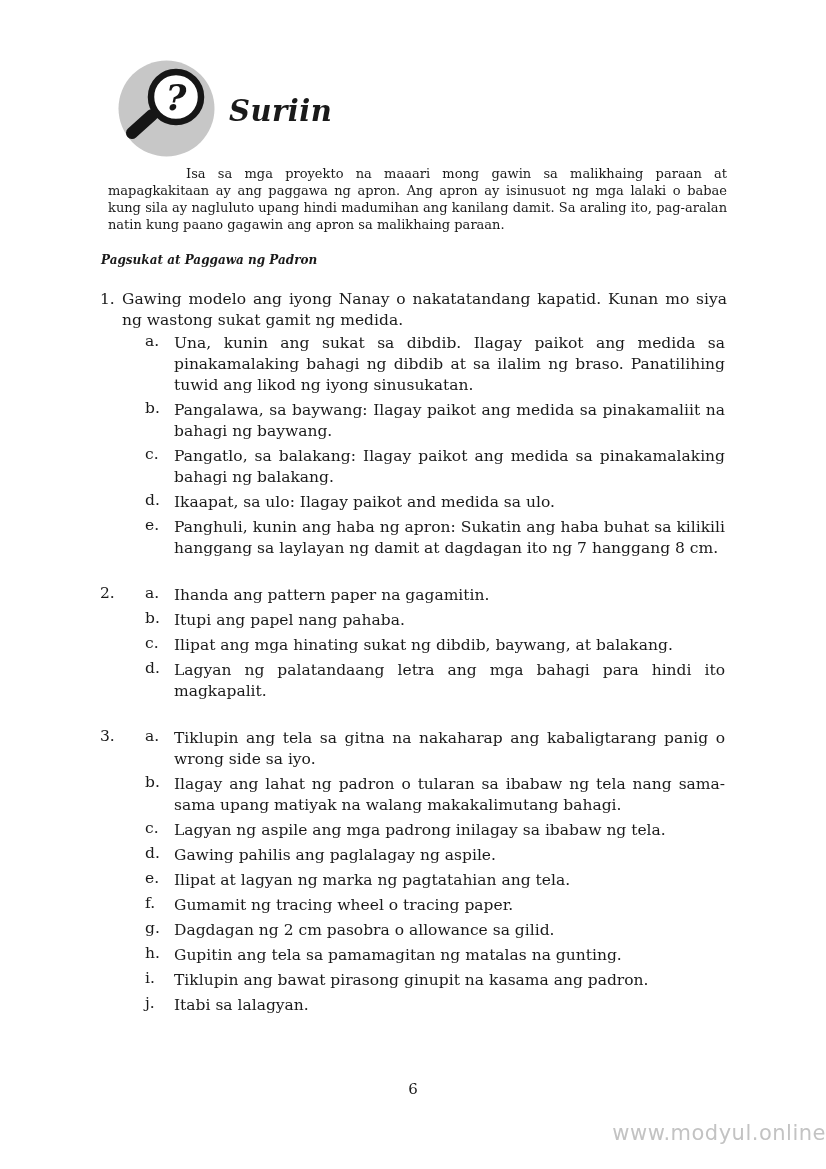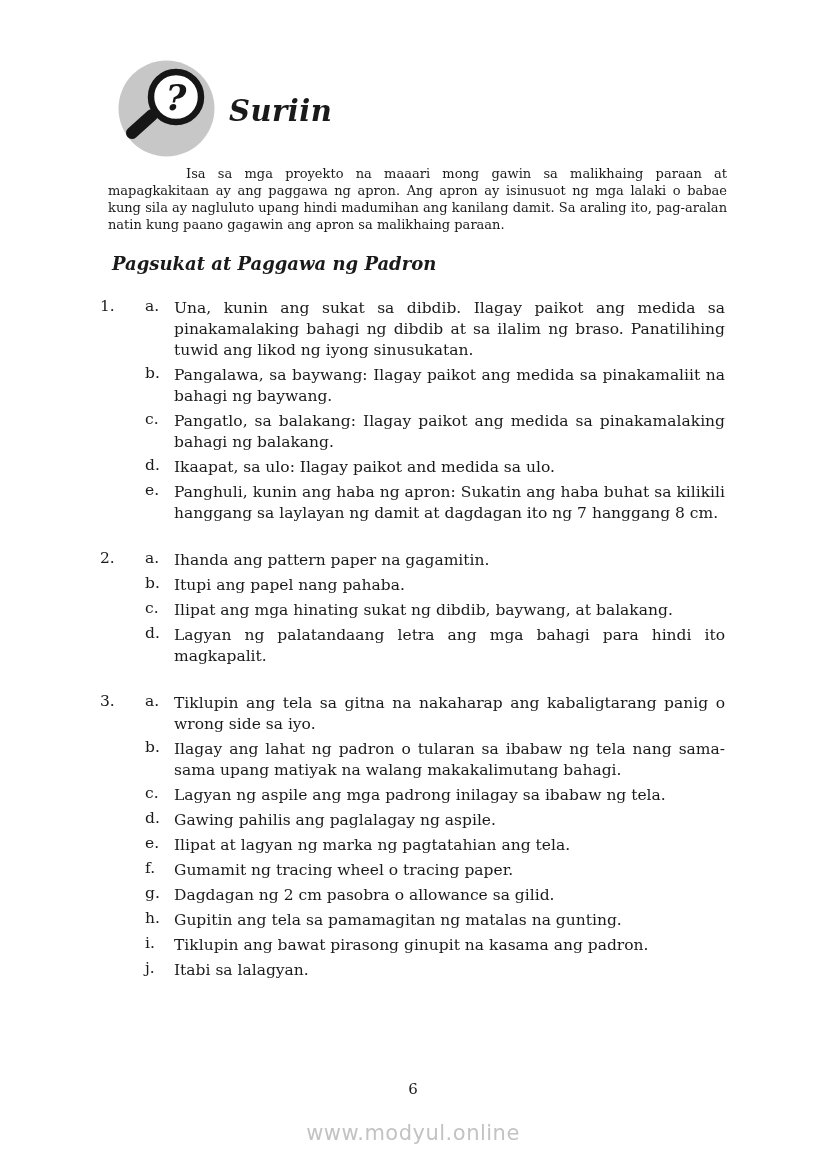--- a/index.html
+++ b/index.html
@@ -41,22 +41,22 @@
     letter-spacing: 0.5px;
   }
   .intro {
     margin: 8px 0 0 8px;
     font-size: 13px;
     line-height: 17px;
     text-align: justify;
     text-indent: 78px;
   }
   .subheading {
-    margin: 20px 0 0 12px;
-    font-size: 18px;
+    margin: 20px 0 0 1px;
+    font-size: 12px;
     font-weight: bold;
     font-style: italic;
   }
   .step {
     display: flex;
     margin-top: 22px;
     font-size: 15.5px;
     line-height: 21px;
   }
   .num {
@@ -87,21 +87,21 @@
     width: 826px;
     top: 1080px;
     text-align: center;
     font-size: 15px;
   }
   .watermark {
     position: absolute;
     left: 0;
     width: 826px;
     top: 1121px;
-    text-align: center;
+    text-align: right;
     font-family: "DejaVu Sans", sans-serif;
     font-size: 21px;
     color: #c3c3c3;
     letter-spacing: 0.5px;
   }
 </style>
 </head>
 <body>
 
 <div class="content">
@@ -118,20 +118,21 @@
     <h1 class="title">Suriin</h1>
   </div>
 
   <p class="intro">Isa sa mga proyekto na maaari mong gawin sa malikhaing paraan at mapagkakitaan ay ang paggawa ng apron. Ang apron ay isinusuot ng mga lalaki o babae kung sila ay nagluluto upang hindi madumihan ang kanilang damit. Sa araling ito, pag-aralan natin kung paano gagawin ang apron sa malikhaing paraan.</p>
 
   <h2 class="subheading">Pagsukat at Paggawa ng Padron</h2>
 
   <div class="step">
     <span class="num">1.</span>
     <div class="step-body">
+      <p class="step-text">Gawing modelo ang iyong Nanay o nakatatandang kapatid. Kunan mo siya ng wastong sukat gamit ng medida.</p>
       <div class="substep">
         <span class="letter">a.</span>
         <p class="substep-text">Una, kunin ang sukat sa dibdib. Ilagay paikot ang medida sa pinakamalaking bahagi ng dibdib at sa ilalim ng braso. Panatilihing tuwid ang likod ng iyong sinusukatan.</p>
       </div>
       <div class="substep">
         <span class="letter">b.</span>
         <p class="substep-text">Pangalawa, sa baywang: Ilagay paikot ang medida sa pinakamaliit na bahagi ng baywang.</p>
       </div>
       <div class="substep">
         <span class="letter">c.</span>

